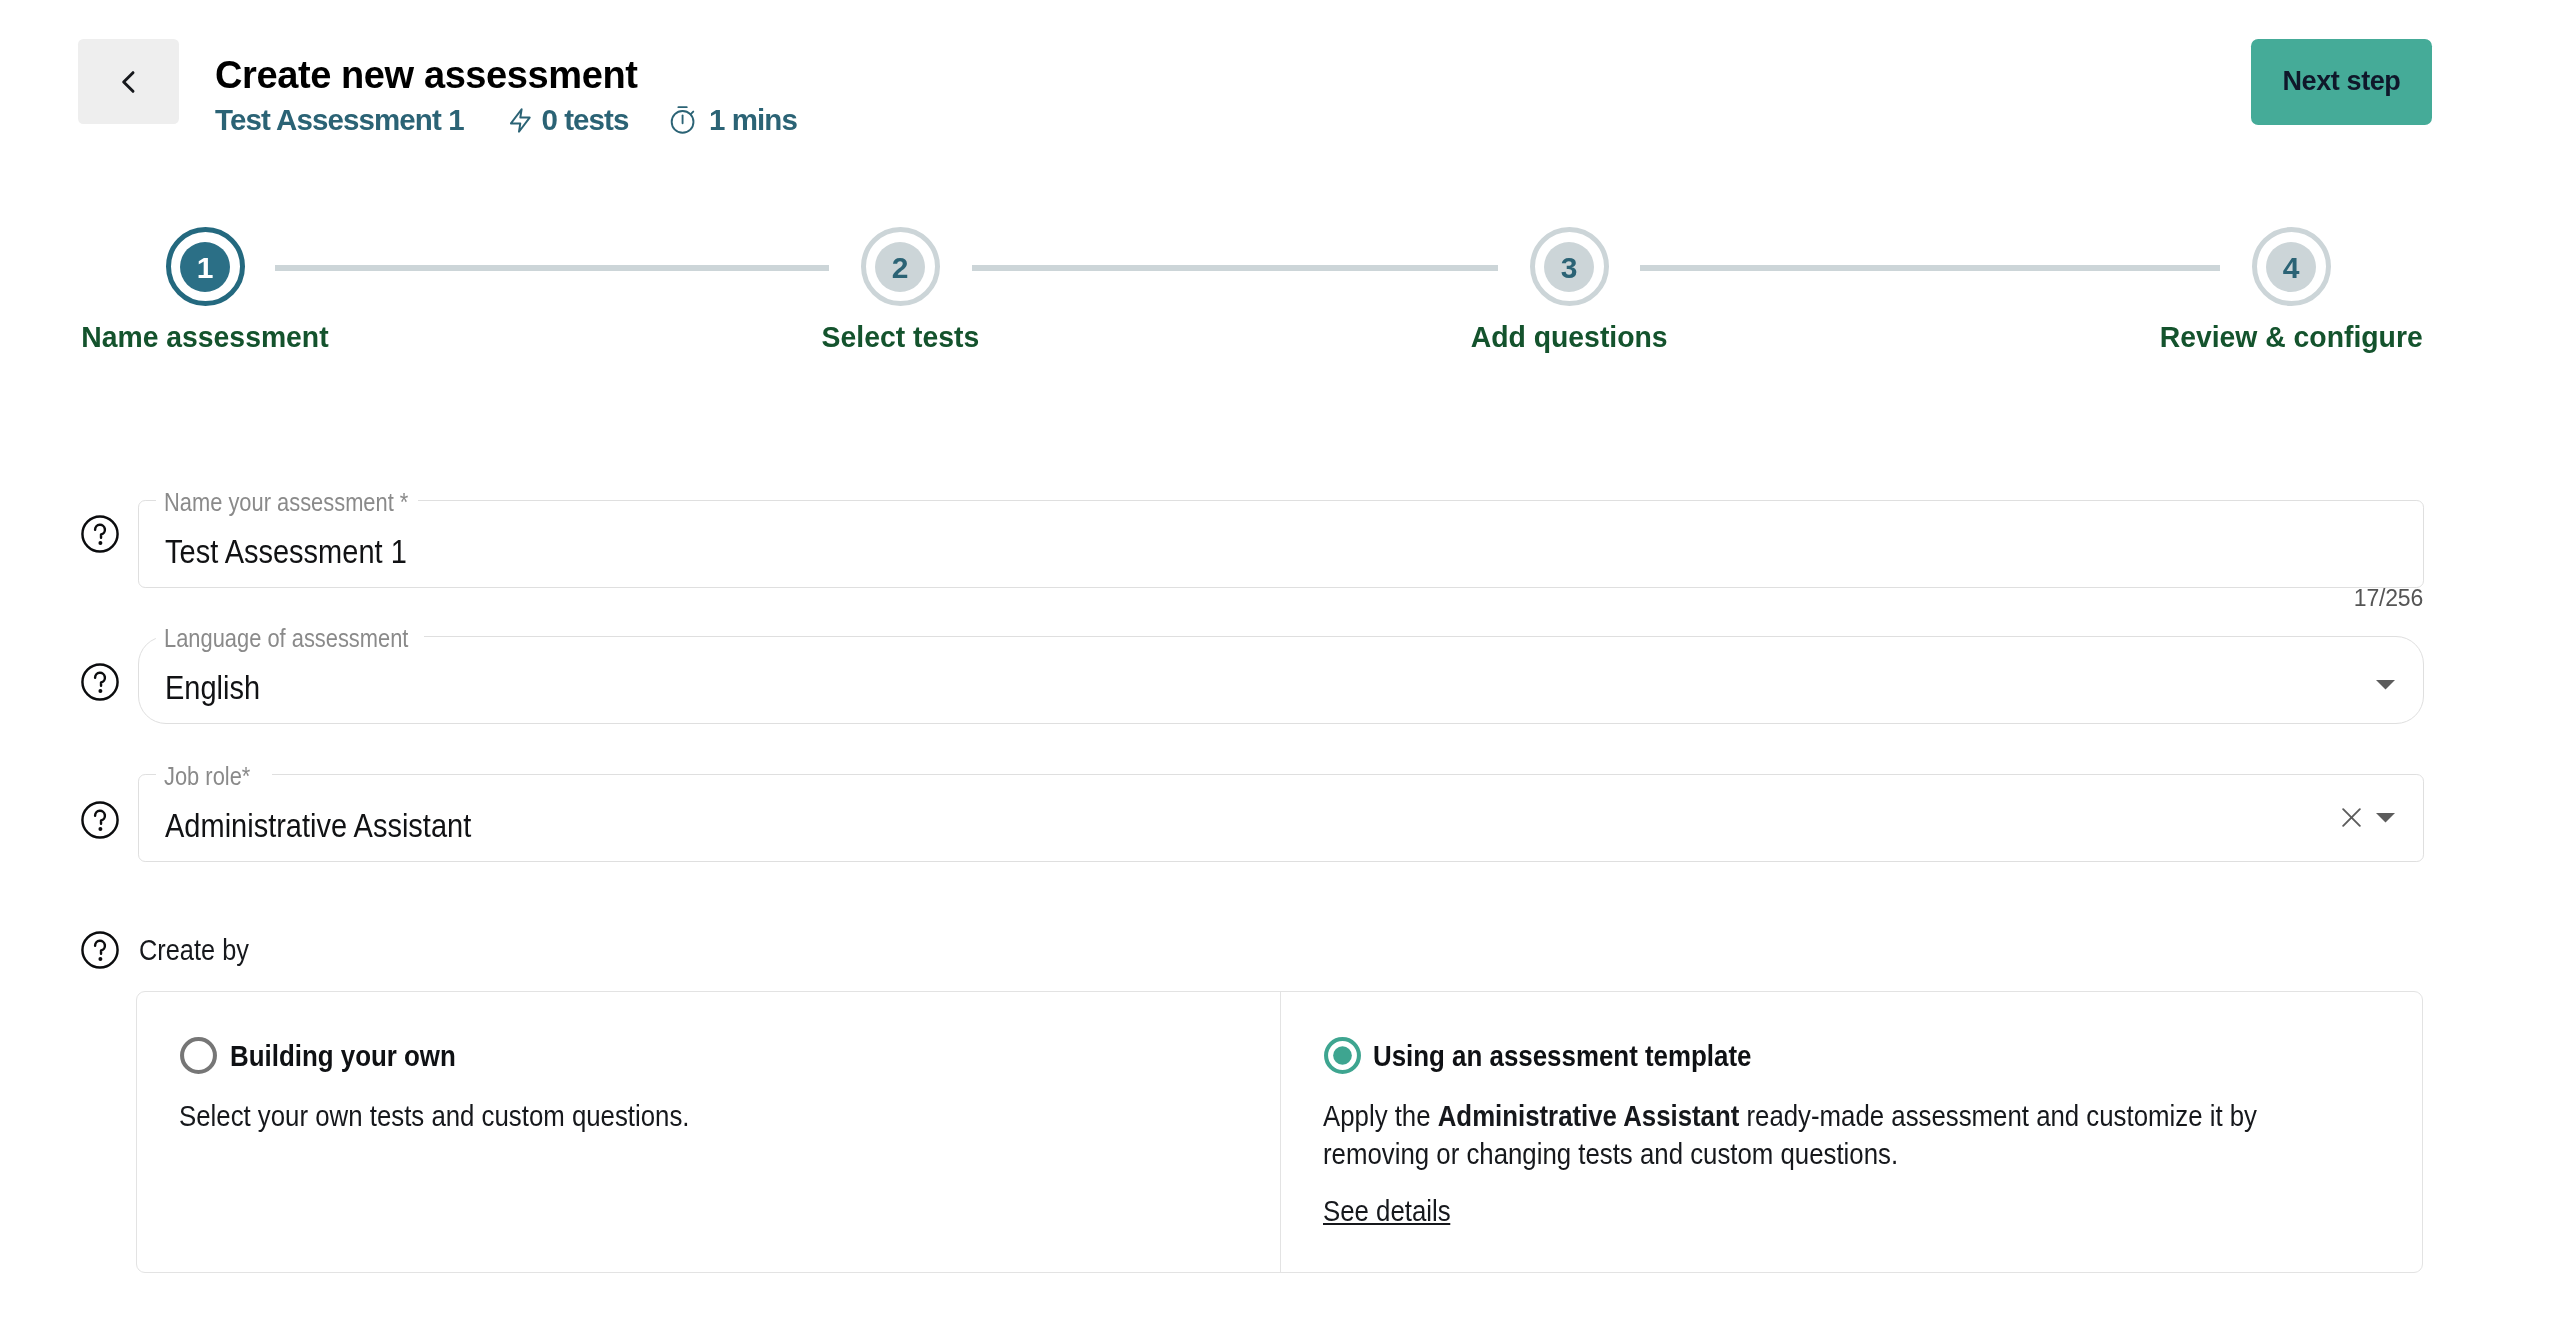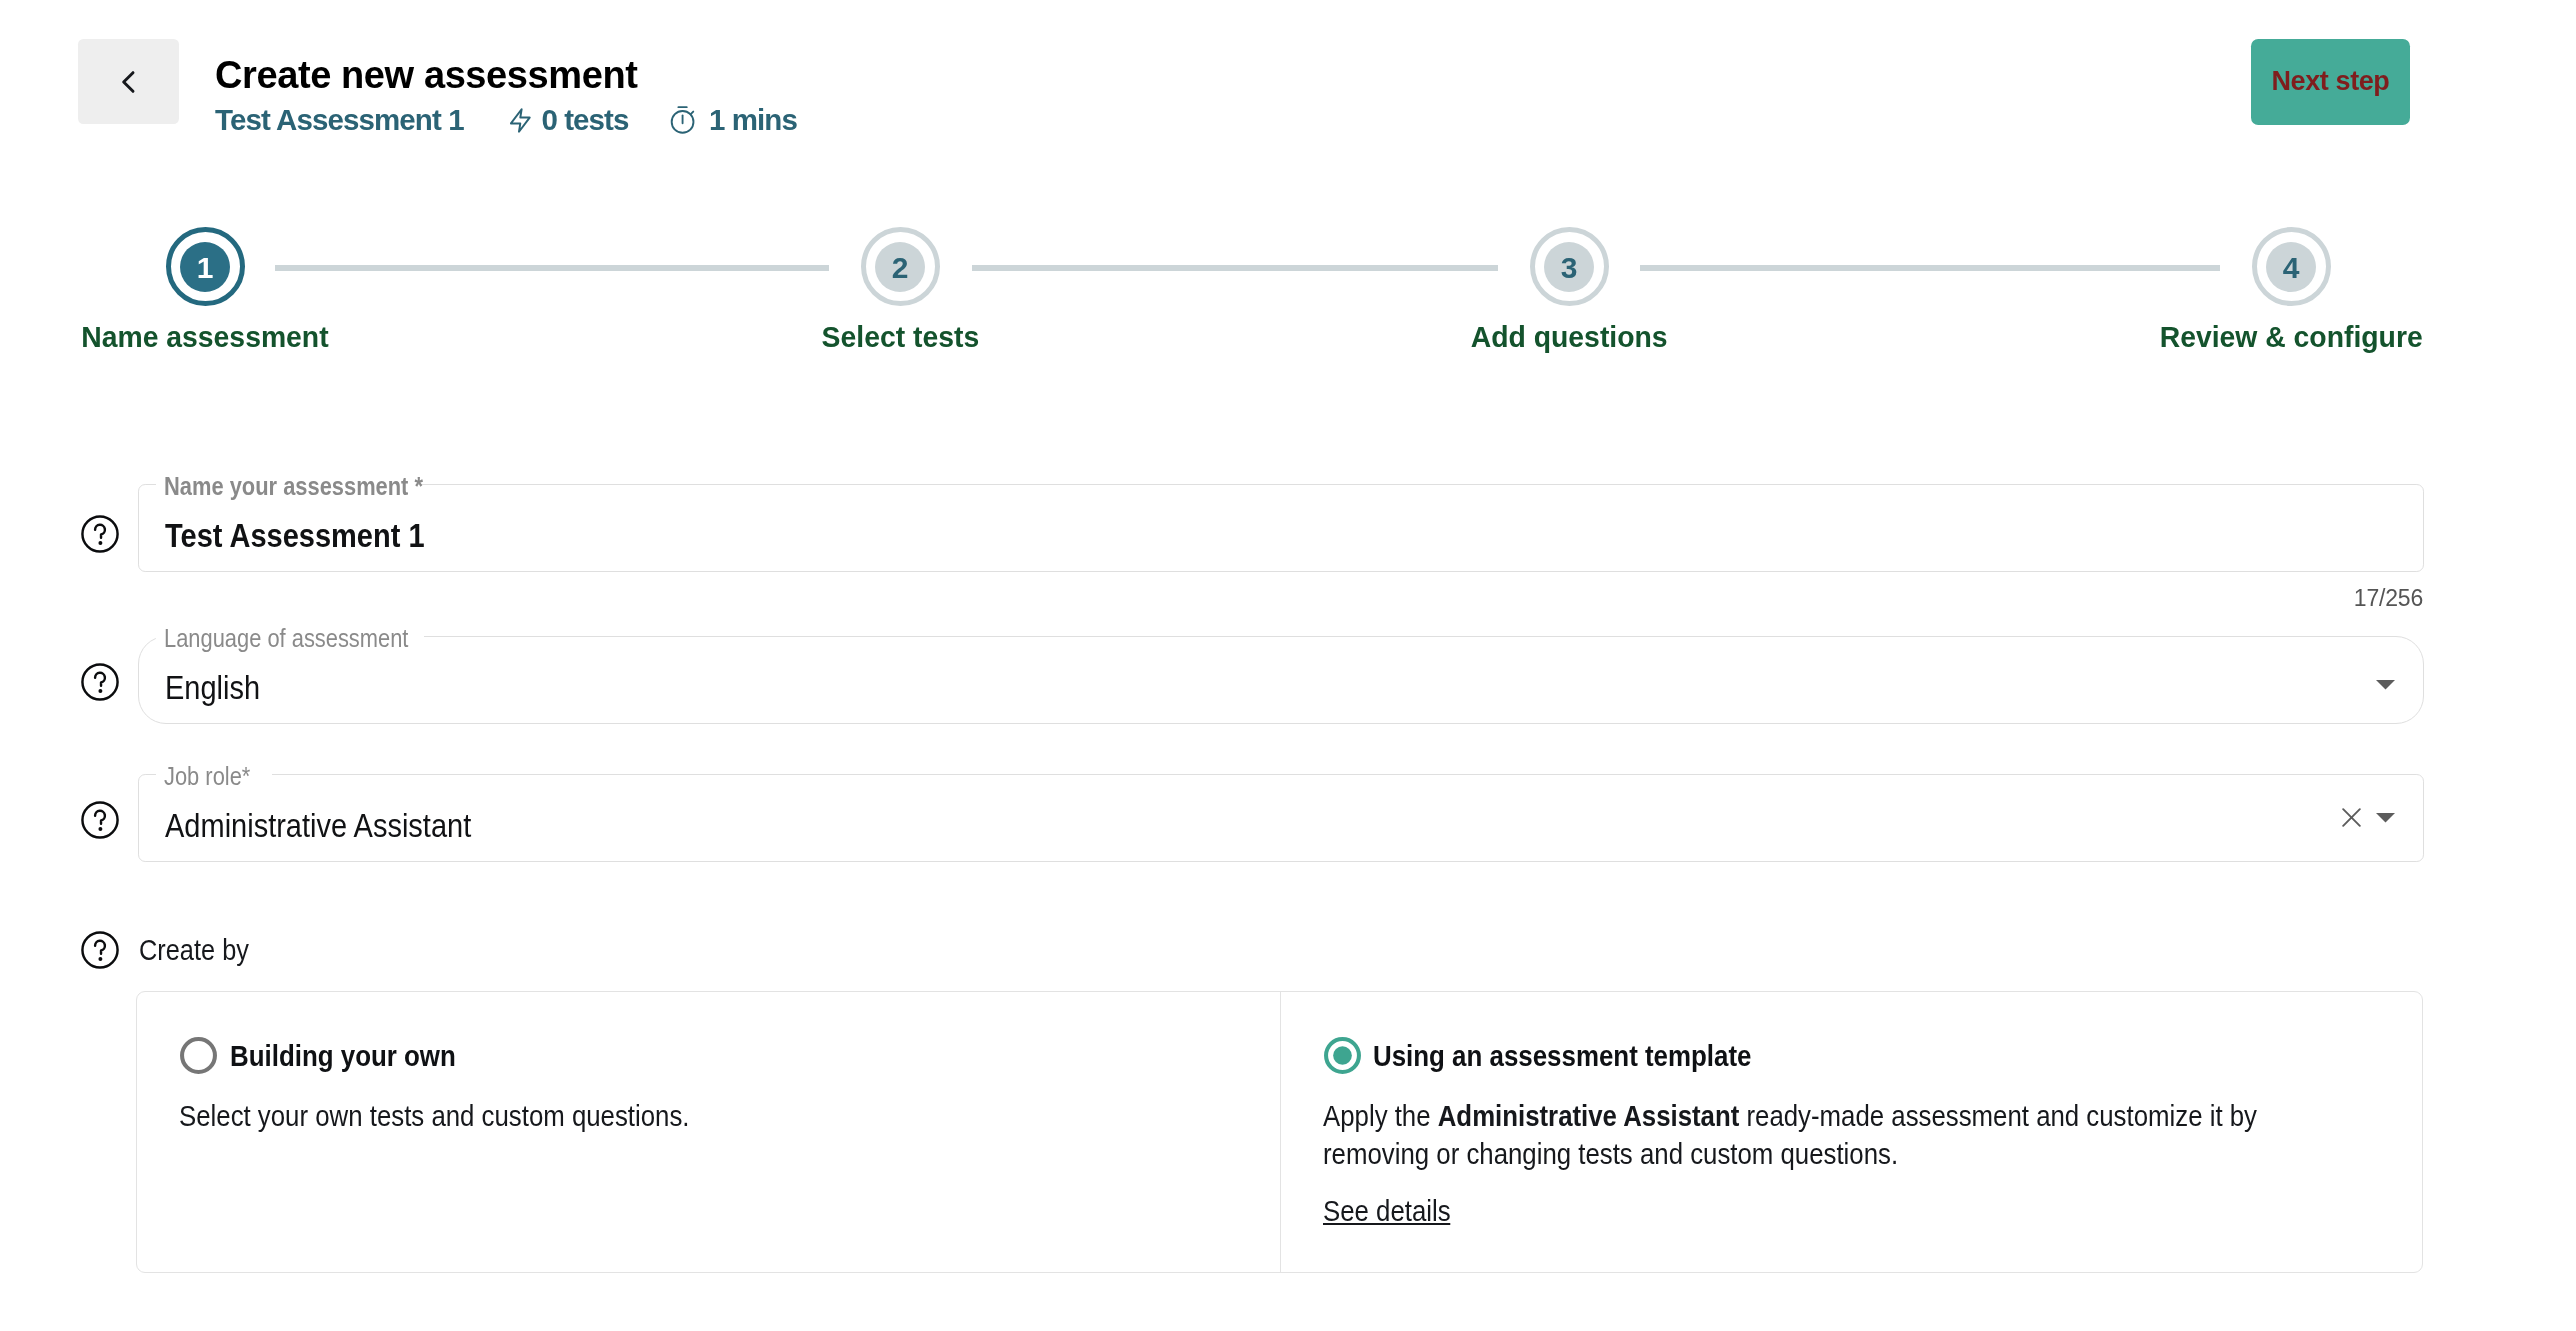--- a/index.html
+++ b/index.html
@@ -31,22 +31,22 @@
   }
   .header-meta {
     display:flex; align-items:flex-end; margin-top:7.2px;
     color:#2b6375; font-size:29.5px; font-weight:600; line-height:30px; white-space:nowrap; letter-spacing:-0.9px;
   }
   .header-meta .hm-name { margin-right:41px; }
   .header-meta .hm-item { display:flex; align-items:center; }
   .header-meta .hm-item + .hm-item { margin-left:39px; }
   .header-meta .hm-item svg { display:block; margin-right:10.7px; }
   .next-step-btn {
-    position:absolute; left:2251px; top:39px; width:159px; height:86px;
-    background:#45ab98; color:#7f1d1d; border:none; border-radius:7.2px;
+    position:absolute; left:2251px; top:39px; width:181px; height:86px;
+    background:#45ab98; color:#0f172a; border:none; border-radius:7.2px;
     font-family:"Liberation Sans", sans-serif;
     font-size:27px; font-weight:700; cursor:pointer; padding:0 0 1.8px 0;
     letter-spacing:-0.4px;
     display:flex; align-items:center; justify-content:center;
   }
 
   
   .stepper { position:absolute; left:0; top:227px; width:2576px; height:152px; }
   .step {
     position:absolute; top:0; width:0; display:flex; flex-direction:column; align-items:center;
@@ -226,21 +226,21 @@
 
   <div class="form">
 
     <div class="help-icon" style="top:515px;">
       <svg width="38" height="38" viewBox="0 0 24 24" fill="none" stroke="#0b0c0e" stroke-width="1.55" stroke-linecap="round" stroke-linejoin="round">
         <circle cx="12" cy="12" r="11.1"></circle>
         <path d="M8.9 9.3 a3.1 3.1 0 1 1 3.75 3.0 v2.05"></path>
         <circle cx="12.25" cy="17.7" r="1.25" fill="#0b0c0e" stroke="none"></circle>
       </svg>
     </div>
-    <div class="tf" style="top:484px;font-weight:bold;">
+    <div class="tf" style="top:500px;">
       <div class="tf-notch" style="width:262px;"></div>
       <div class="tf-label"><span>Name your assessment *</span></div>
       <div class="tf-value"><span>Test Assessment 1</span></div>
     </div>
     <div class="tf-counter" style="position:absolute;left:2289px;top:585px;width:134px;text-align:right;letter-spacing:-0.2px;">17/256</div>
 
     <div class="help-icon" style="top:663px;">
       <svg width="38" height="38" viewBox="0 0 24 24" fill="none" stroke="#0b0c0e" stroke-width="1.55" stroke-linecap="round" stroke-linejoin="round">
         <circle cx="12" cy="12" r="11.1"></circle>
         <path d="M8.9 9.3 a3.1 3.1 0 1 1 3.75 3.0 v2.05"></path>

